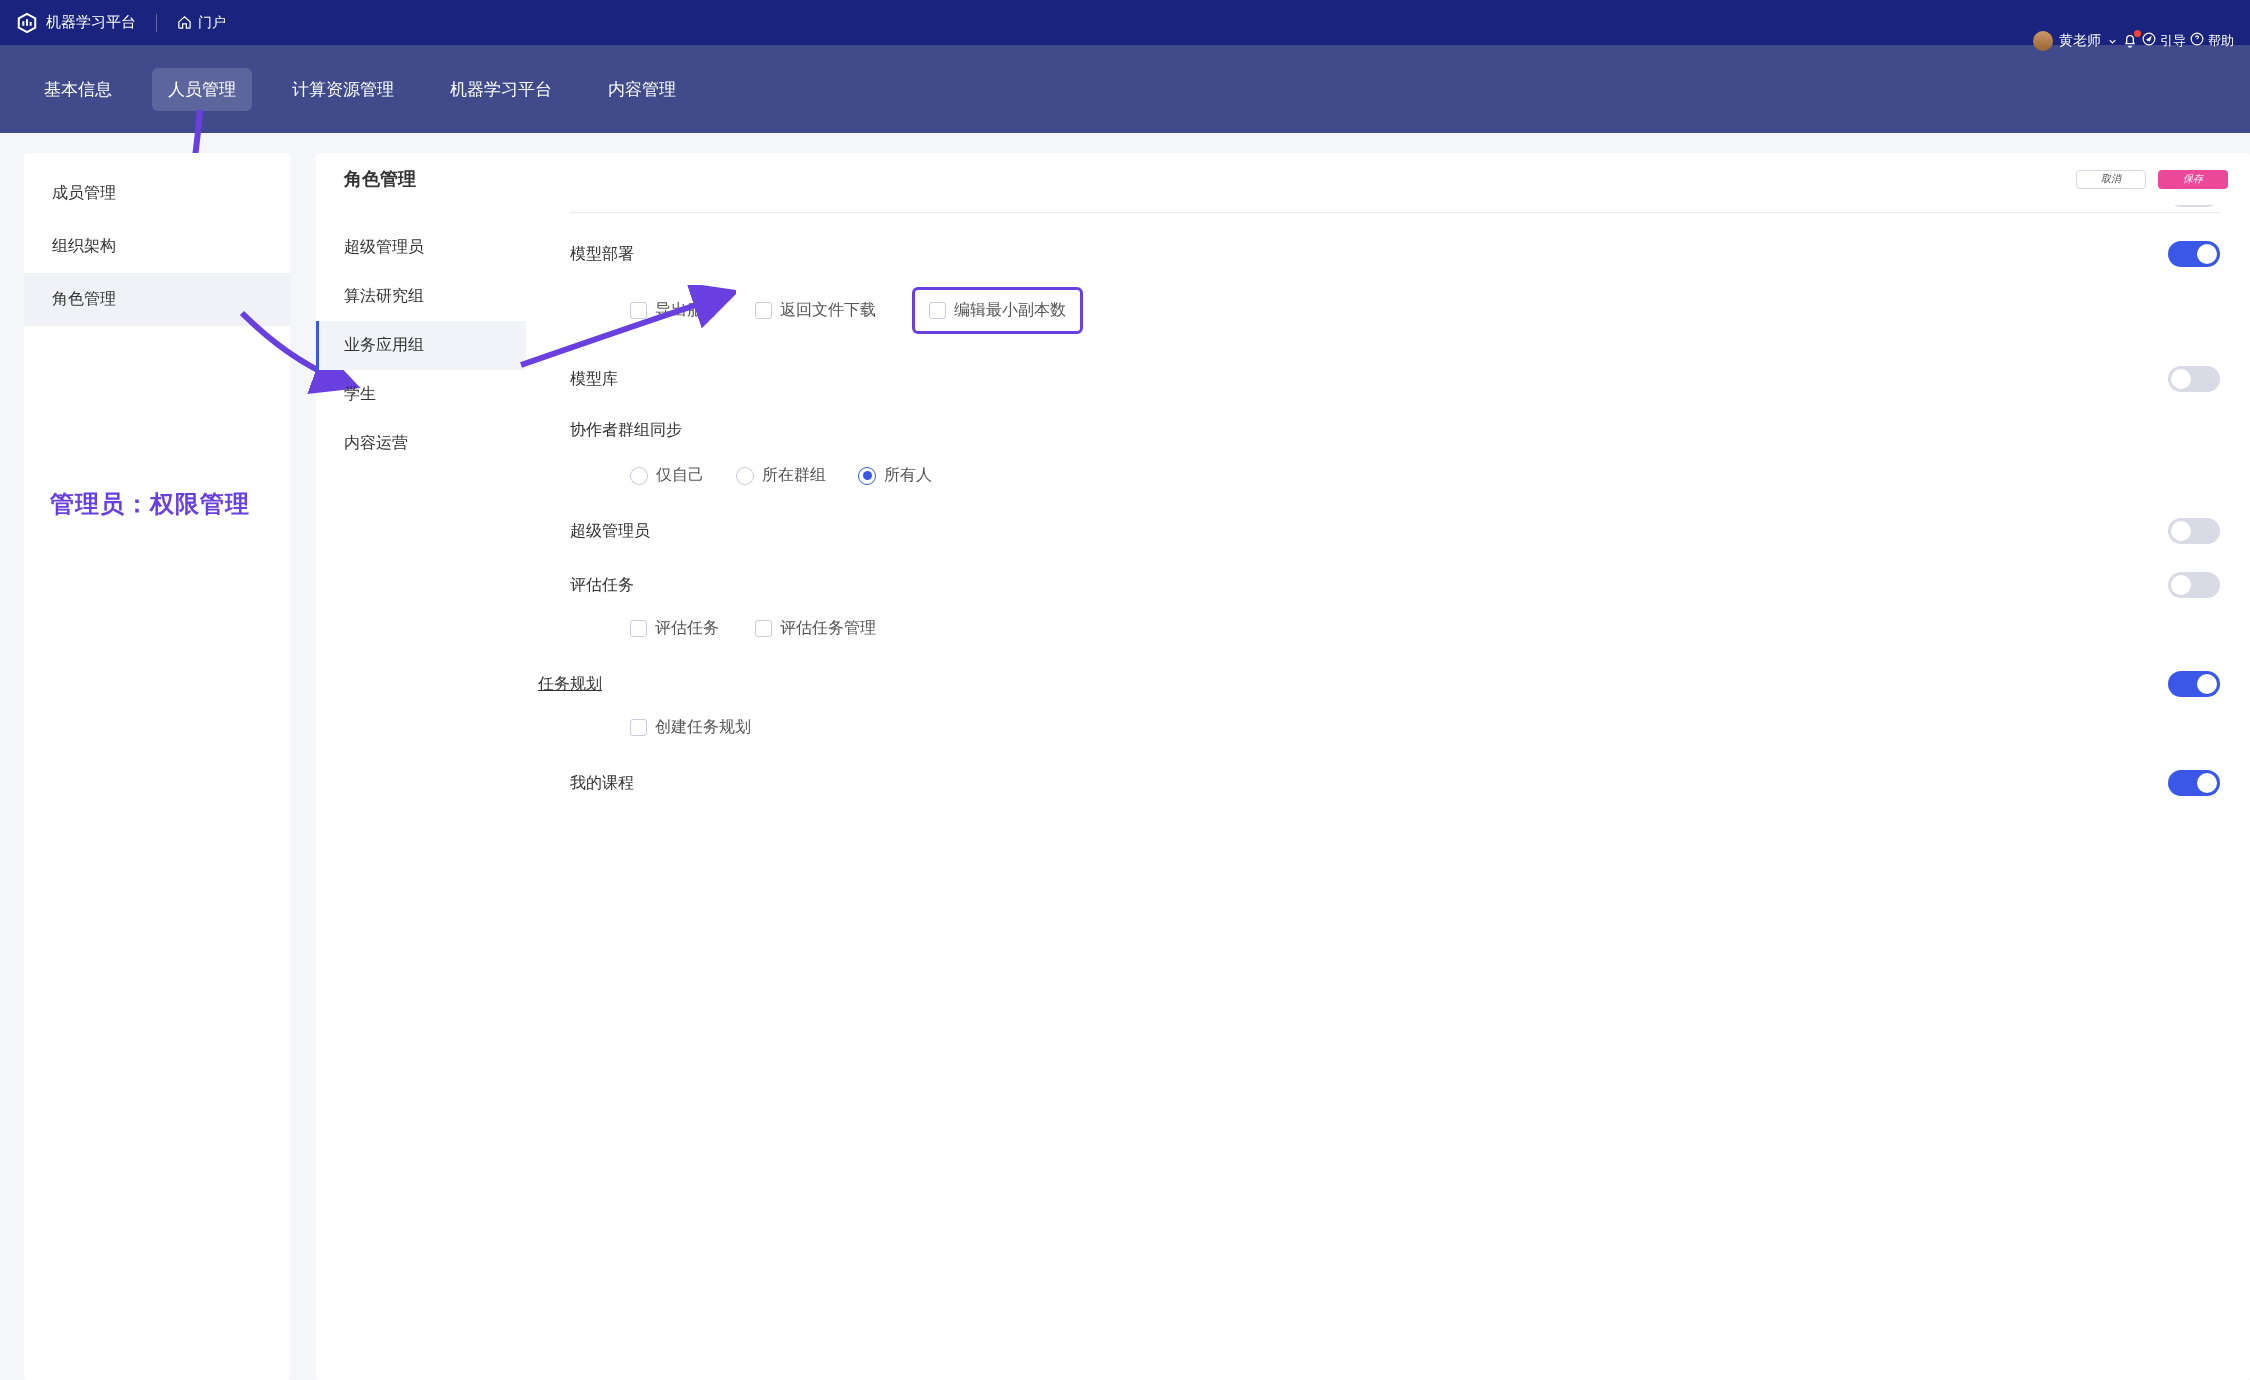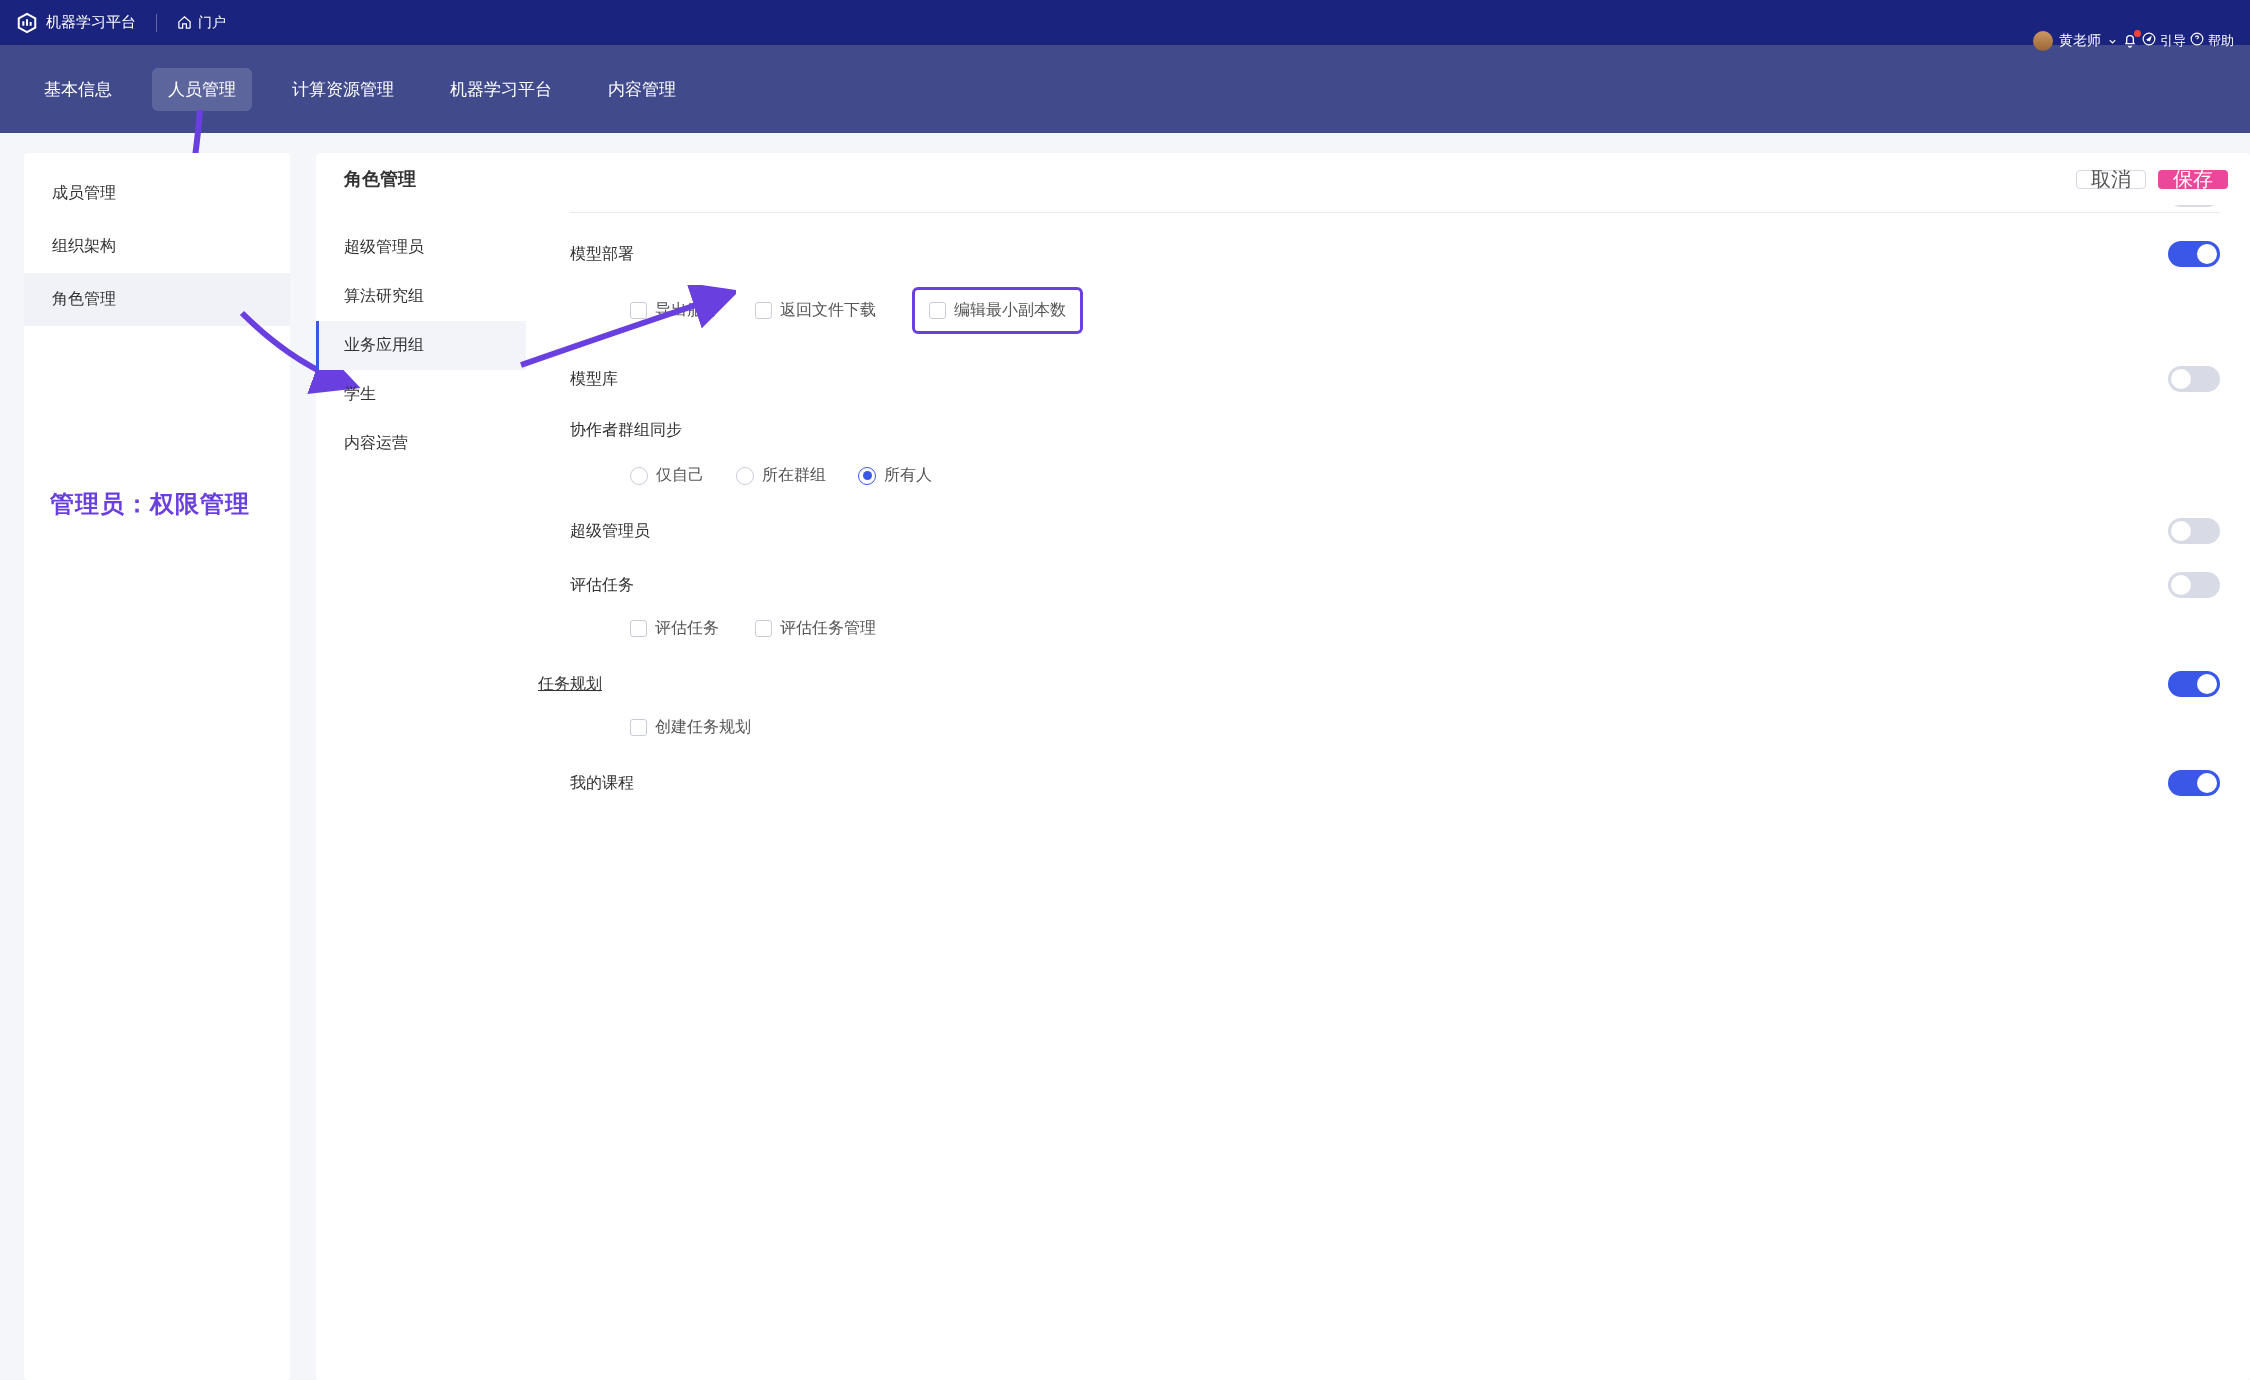--- a/index.html
+++ b/index.html
@@ -30,21 +30,21 @@
 
   .sidebar { width: 266px; background: #fff; border-radius: 4px; padding-top: 14px; position: relative; }
   .side-item { padding: 16px 28px; font-size: 16px; cursor: pointer; }
   .side-item.active { background: #f1f2f7; }
   .annotation { position: absolute; left: 26px; top: 335px; color: #6a3fe0; font-size: 24px; font-weight: 600; letter-spacing: 1px; pointer-events: none; }
 
   .main { flex: 1; background: #fff; border-radius: 4px; display: flex; flex-direction: column; overflow: hidden; }
   .main-head { display: flex; align-items: center; justify-content: space-between; padding: 14px 22px 14px 28px; }
   .main-title { font-size: 18px; font-weight: 600; }
   .head-buttons { display: flex; gap: 12px; }
-  .btn { height: 19px; min-width: 70px; border-radius: 4px; font-size: 20px; display: flex; align-items: center; justify-content: center; cursor: pointer; }
+  .btn { height: 19px; min-width: 70px; border-radius: 4px; font-size: 10px; display: flex; align-items: center; justify-content: center; cursor: pointer; font-style: italic; }
   .btn-default { background: #fff; border: 1px solid #d6d9e6; color: #555; }
   .btn-primary { background: #ec4899; color: #fff; border: none; }
 
   .main-body { flex: 1; display: flex; overflow: hidden; }
   .role-list { width: 210px; padding-top: 18px; }
   .role-item { padding: 14px 28px; font-size: 16px; cursor: pointer; }
   .role-item.active { background: #f3f4fa; border-left: 3px solid #3a57e8; padding-left: 25px; }
 
   .perm-panel { flex: 1; padding: 0 30px 30px 44px; overflow-y: auto; }
   .perm-top-stub { height: 8px; border-bottom: 1px solid #e8e9f0; margin-bottom: 14px; position: relative; }

